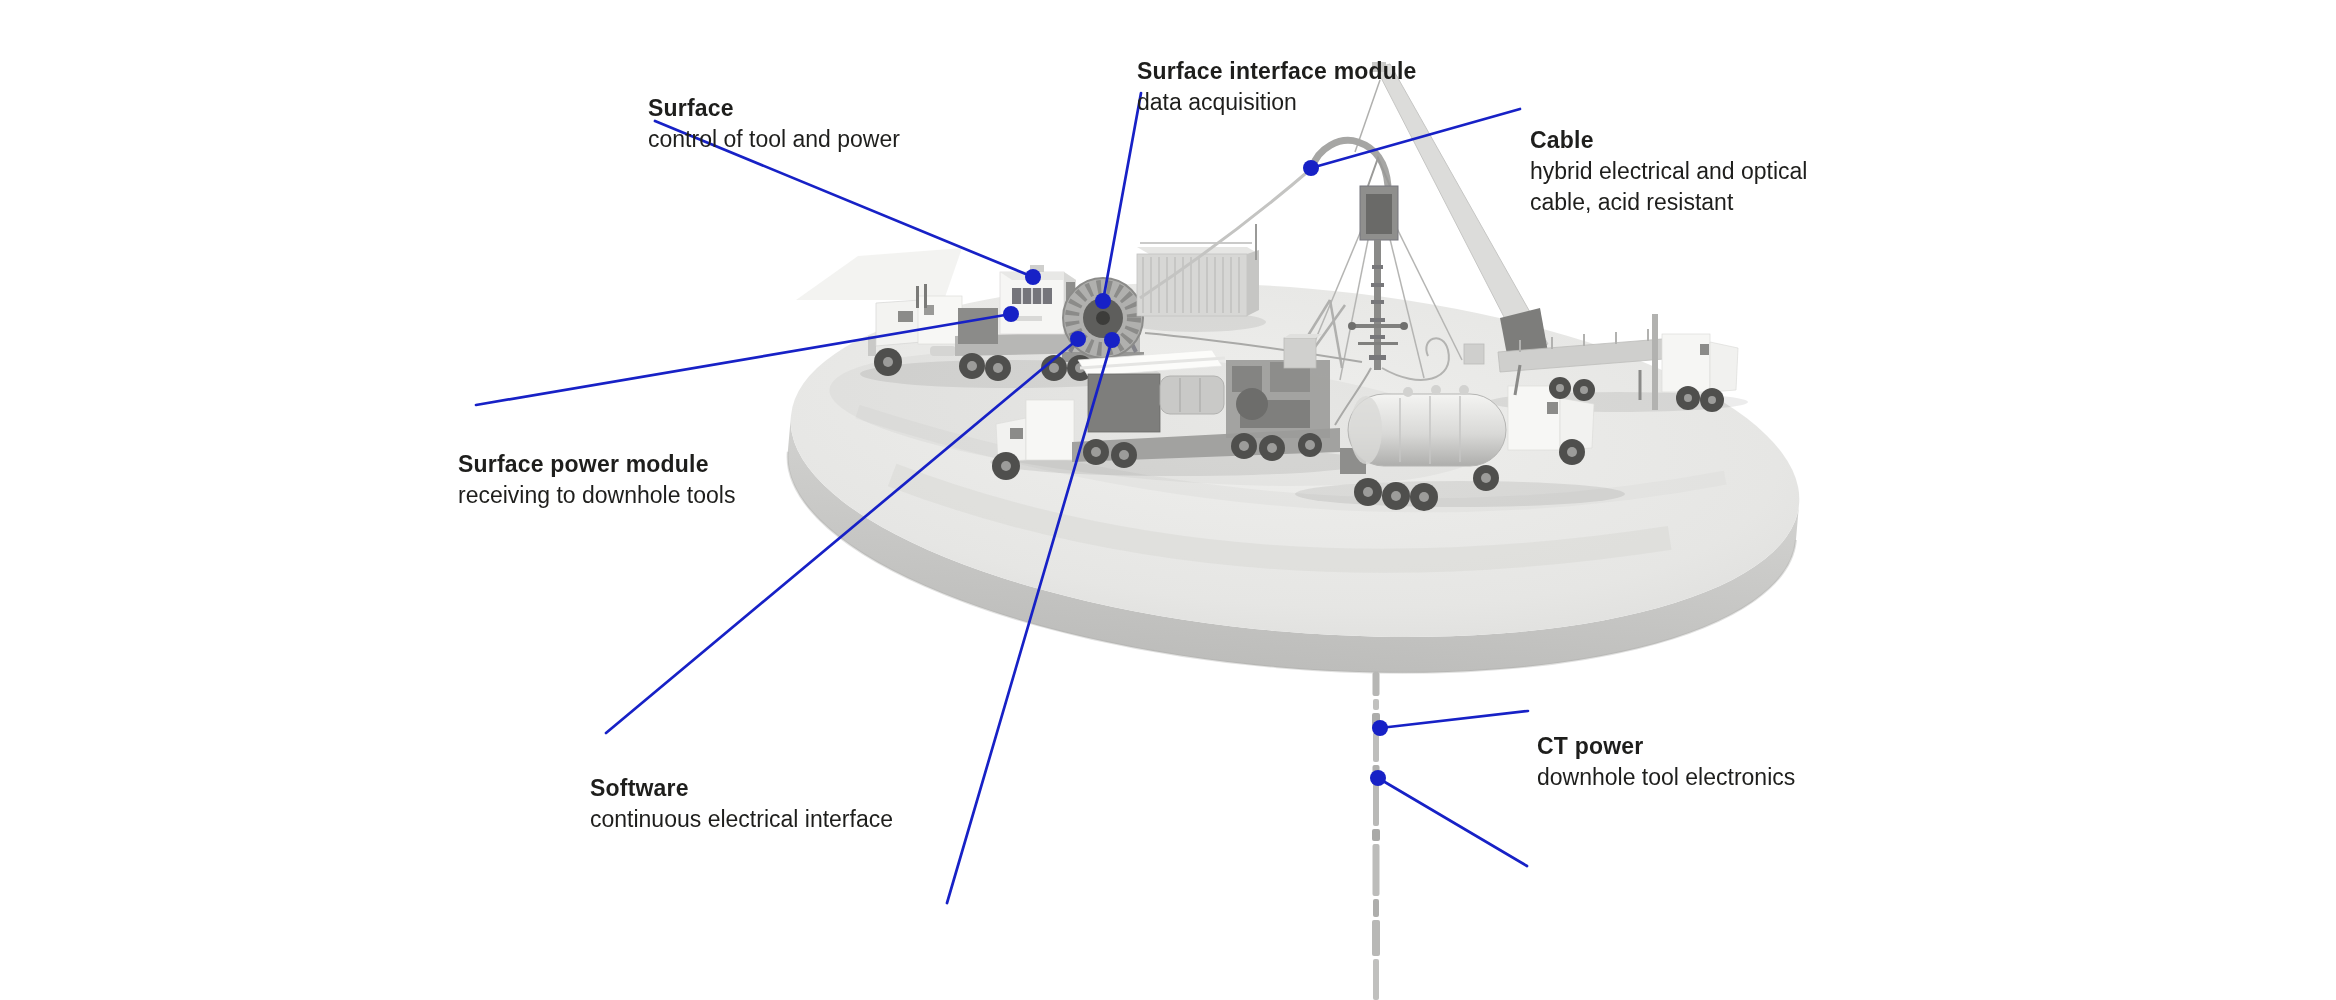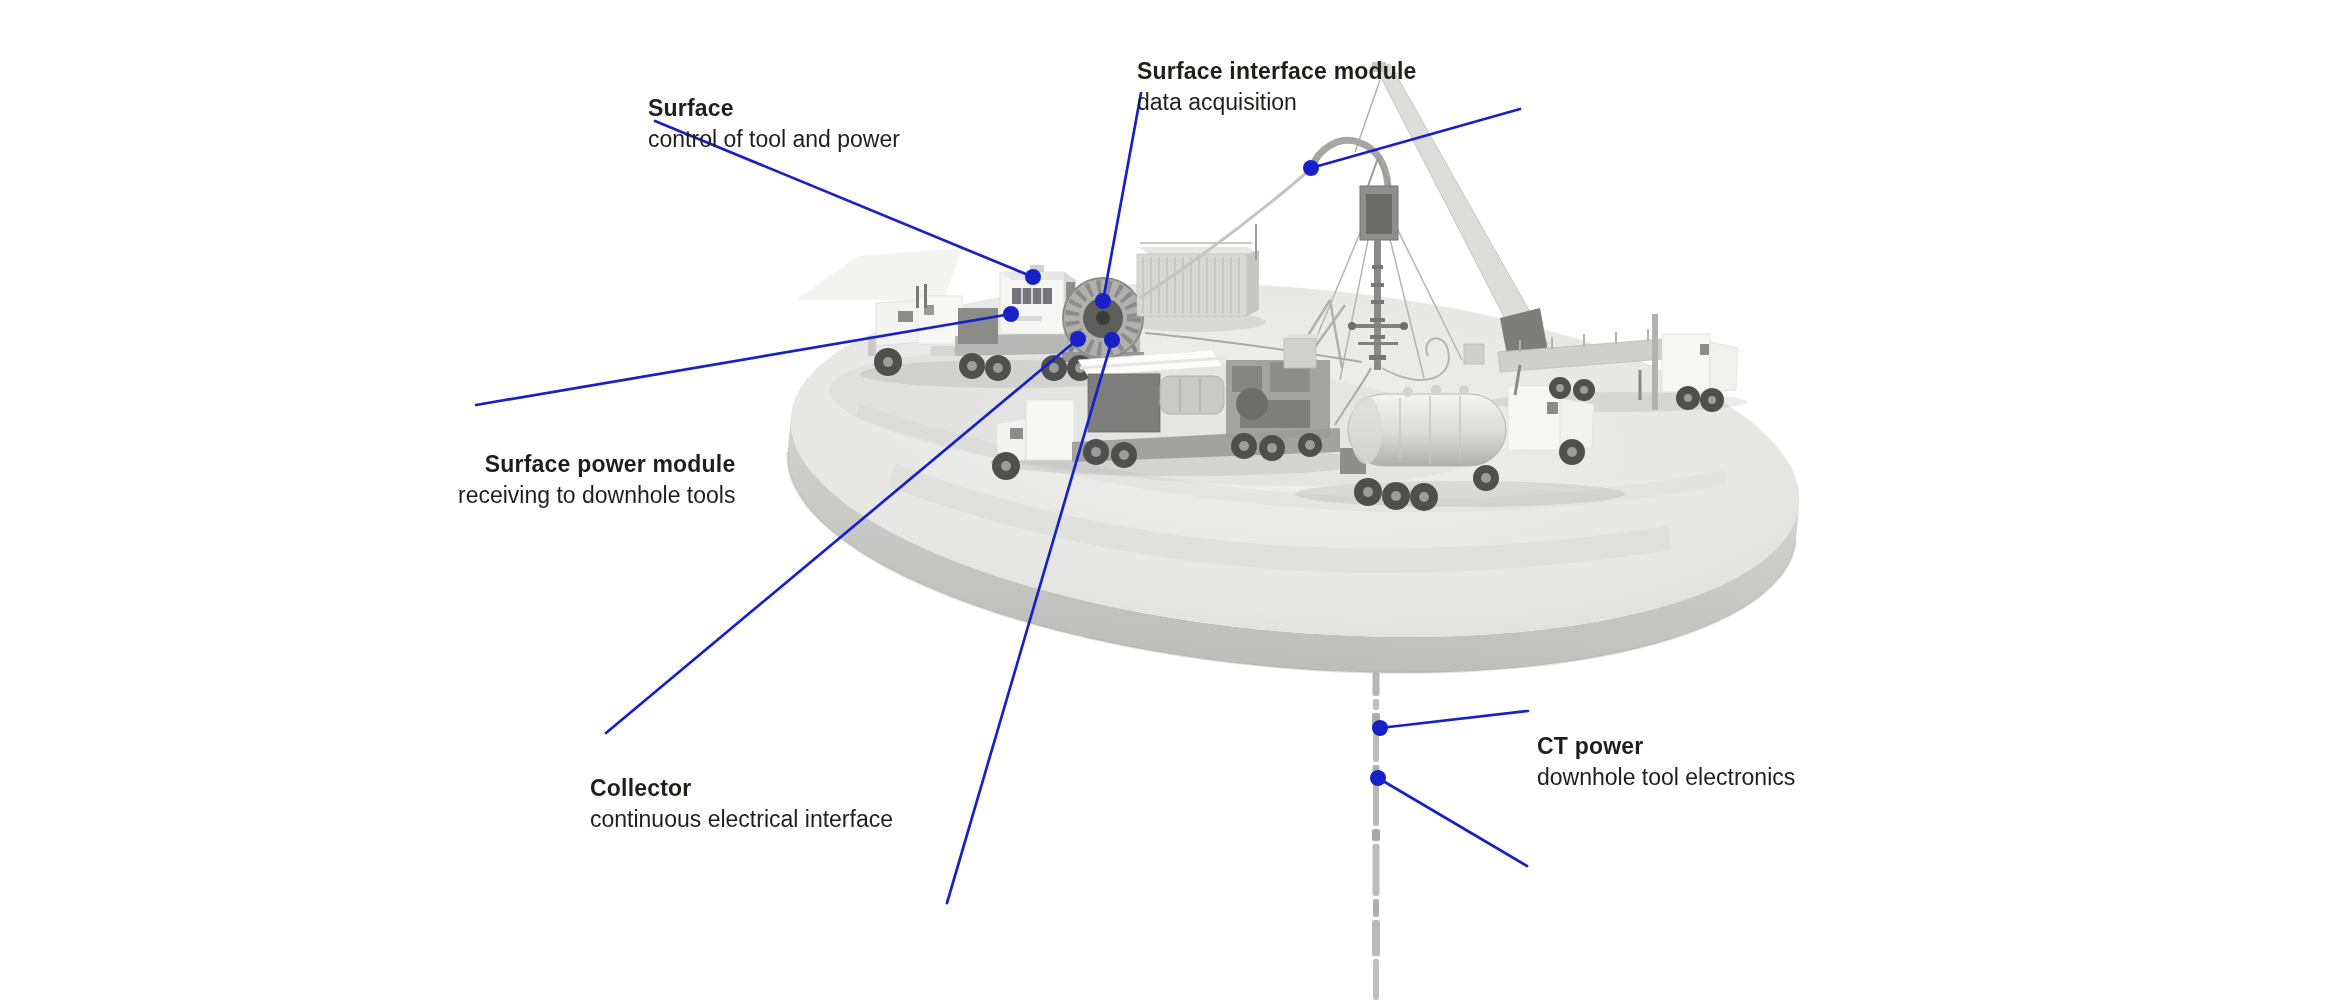--- a/index.html
+++ b/index.html
@@ -11,21 +11,21 @@
   .stage{position:relative;width:2336px;height:1000px;background:var(--bg);overflow:hidden;
          font-family:"Liberation Sans", sans-serif;}
   .stage svg{position:absolute;left:0;top:0;}
   .label{position:absolute;font-size:23px;line-height:31px;color:var(--ink);white-space:nowrap;}
   .label .t{font-weight:700;letter-spacing:.2px;margin-top:40px;}
   .lead{stroke:var(--accent);stroke-width:2.7;stroke-linecap:round;}
   .dot{fill:var(--accent);}
   #lbl-software{left:648px;top:53px;}
   #lbl-sim{left:1137px;top:16px;}
   #lbl-cable{left:1530px;top:85px;}
-  #lbl-spm{left:458px;top:409px;text-align:right;}
+  #lbl-spm{left:458px;top:409px;}
   #lbl-collector{left:590px;top:733px;}
   #lbl-spb{left:930px;top:901px;}
   #lbl-cthead{left:1537px;top:691px;}
   #lbl-powerboard{left:1533px;top:857px;}
 </style>
 </head>
 <body>
 
 <div class="stage">
 
@@ -294,27 +294,32 @@
   <div class="label" id="lbl-software">
     <div class="t">Surface</div>
     <div class="d">control of tool and power</div>
     <div class="d"></div>
   </div>
   <div class="label" id="lbl-sim">
     <div class="t">Surface interface module</div>
     <div class="d">data acquisition</div>
     <div class="d"></div>
   </div>
+  <div class="label" id="lbl-cable">
+    <div class="t">Cable</div>
+    <div class="d">hybrid electrical and optical</div>
+    <div class="d">cable, acid resistant</div>
+  </div>
   <div class="label" id="lbl-spm">
     <div class="t">Surface power module</div>
     <div class="d">receiving to downhole tools</div>
     <div class="d"></div>
   </div>
   <div class="label" id="lbl-collector">
-    <div class="t">Collector</div>
+    <div class="t">Software</div>
     <div class="d">continuous electrical interface</div>
     <div class="d"></div>
   </div>
   <div class="label" id="lbl-cthead">
     <div class="t">CT power</div>
     <div class="d">downhole tool electronics</div>
     <div class="d"></div>
   </div>
 </div>
 

